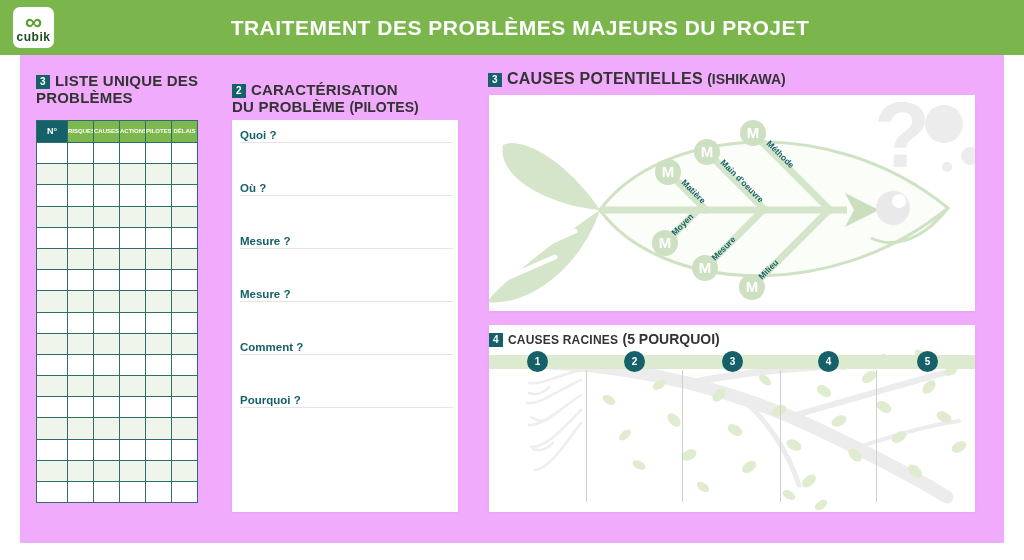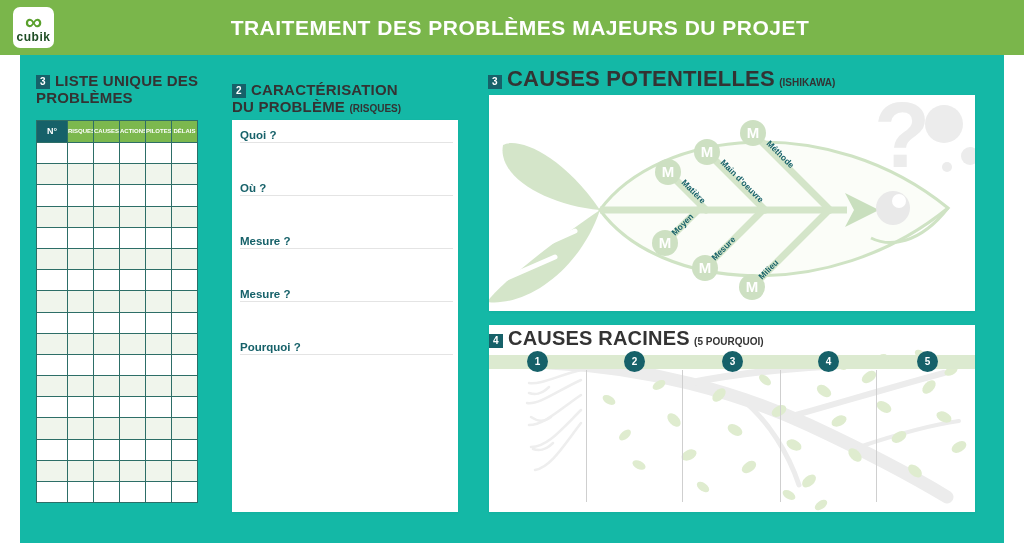--- a/index.html
+++ b/index.html
@@ -8,26 +8,26 @@
   
   .header{position:absolute;left:0;top:0;width:1024px;height:55px;background:#7ab64b;}
   .header-title{position:absolute;left:0;top:0;width:100%;height:55px;line-height:55px;
     text-align:center;color:#fff;font-weight:800;font-size:21px;letter-spacing:.5px;margin-left:8px;}
   .logo{position:absolute;left:13px;top:7px;width:41px;height:41px;background:#fff;border-radius:7px;
     display:flex;flex-direction:column;align-items:center;justify-content:center;}
   .logo-symbol{color:#5aa02c;font-size:24px;font-weight:800;line-height:20px;}
   .logo-text{color:#1e4d24;font-size:12px;font-weight:700;letter-spacing:.5px;margin-top:-2px;}
 
   
-  .content{position:absolute;left:20px;top:55px;width:984px;height:488px;background:#14b8a6;}
+  .content{position:absolute;left:20px;top:55px;width:984px;height:488px;background:#f0abfc;}
 
   .badge{display:inline-block;width:14px;height:14px;background:#166169;color:#fff;
     font-size:10px;font-weight:700;text-align:center;line-height:14px;vertical-align:1px;margin-right:5px;}
   .sec-title{color:#333;font-weight:800;font-size:15px;line-height:17px;letter-spacing:.2px;}
-  .sec-title .paren{font-size:10px;font-weight:700;letter-spacing:0;}
+  .sec-title .paren{font-size:14px;font-weight:700;letter-spacing:0;}
 
   
   .sec1-title{position:absolute;left:16px;top:17px;width:195px;}
   .problems-table{position:absolute;left:16px;top:65px;width:160px;
     display:grid;grid-template-columns:30px repeat(5,1fr);
     border:1px solid #2d6e67;background:#2d6e67;grid-gap:1px;}
   .problems-table .th{background:#7cb84e;color:#fff;font-size:6px;font-weight:700;
     text-align:center;line-height:21px;height:21px;overflow:hidden;}
   .problems-table .th-first{background:#166169;font-size:9px;}
   .problems-table .td{background:#fff;height:20.2px;}
@@ -37,29 +37,29 @@
   .sec2-title{position:absolute;left:212px;top:26px;width:230px;}
   .card2{position:absolute;left:212px;top:65px;width:226px;height:392px;background:#fff;
     box-shadow:0 1px 3px rgba(0,0,0,.05);}
   .questions{position:absolute;left:8px;right:5px;top:0;}
   .question{height:52px;display:flex;align-items:flex-end;border-bottom:1px solid #e4e4e4;}
   .question:first-child{height:22px;}
   .question span{color:#166169;font-weight:700;font-size:11.5px;padding-bottom:1px;}
 
   
   .sec3-title{position:absolute;left:468px;top:15px;width:500px;}
-  .sec3-title .big{font-size:22px;margin-top:36px;}
+  .sec3-title .big{font-size:16px;margin-top:36px;}
   .panel3{position:absolute;left:469px;top:40px;width:486px;height:216px;background:#fff;
     box-shadow:0 1px 3px rgba(0,0,0,.05);overflow:hidden;}
 
   
   .panel4{position:absolute;left:469px;top:270px;width:486px;height:187px;background:#fff;
     box-shadow:0 1px 3px rgba(0,0,0,.05);overflow:hidden;}
   .sec4-title{position:absolute;left:0px;top:5px;width:480px;z-index:3;}
-  .sec4-title .big{font-size:20px;margin-top:44px;}
+  .sec4-title .big{font-size:12px;margin-top:44px;}
   .band{position:absolute;left:0;top:30px;width:486px;height:14px;background:#dcead0;z-index:1;}
   .step-circle{position:absolute;top:26px;width:21px;height:21px;border-radius:50%;background:#166169;
     color:#fff;font-size:10px;font-weight:700;text-align:center;line-height:21px;z-index:2;}
   .divider{position:absolute;top:45px;width:1px;height:132px;background:#cfcfcf;z-index:2;}
   .tree-svg{position:absolute;left:0;top:0;z-index:0;}
 </style>
 </head>
 <body>
 
 <div class="stage">
@@ -184,35 +184,38 @@
         <div class="td"></div>
         <div class="td"></div>
         <div class="td"></div>
         <div class="td"></div>
         <div class="td"></div>
         <div class="td"></div>
       </div>
 
     <div class="sec-title sec2-title">
       <span class="badge">2</span><span>CARACTÉRISATION</span><br>
-      <span>DU PROBLÈME</span>&nbsp;<span class="paren">(RISQUES)</span>
+      <span>DU PROBLÈME</span>&nbsp;<span class="paren">(PILOTES)</span>
     </div>
     <div class="card2">
       <div class="questions">
           <div class="question">
             <span>Quoi ?</span>
           </div>
           <div class="question">
             <span>Où ?</span>
           </div>
           <div class="question">
             <span>Mesure ?</span>
           </div>
           <div class="question">
             <span>Mesure ?</span>
+          </div>
+          <div class="question">
+            <span>Comment ?</span>
           </div>
           <div class="question">
             <span>Pourquoi ?</span>
           </div>
         </div>
     </div>
 
     <div class="sec-title sec3-title">
       <span class="badge">3</span><span class="big">CAUSES POTENTIELLES</span>
       <span class="paren">(ISHIKAWA)</span>

